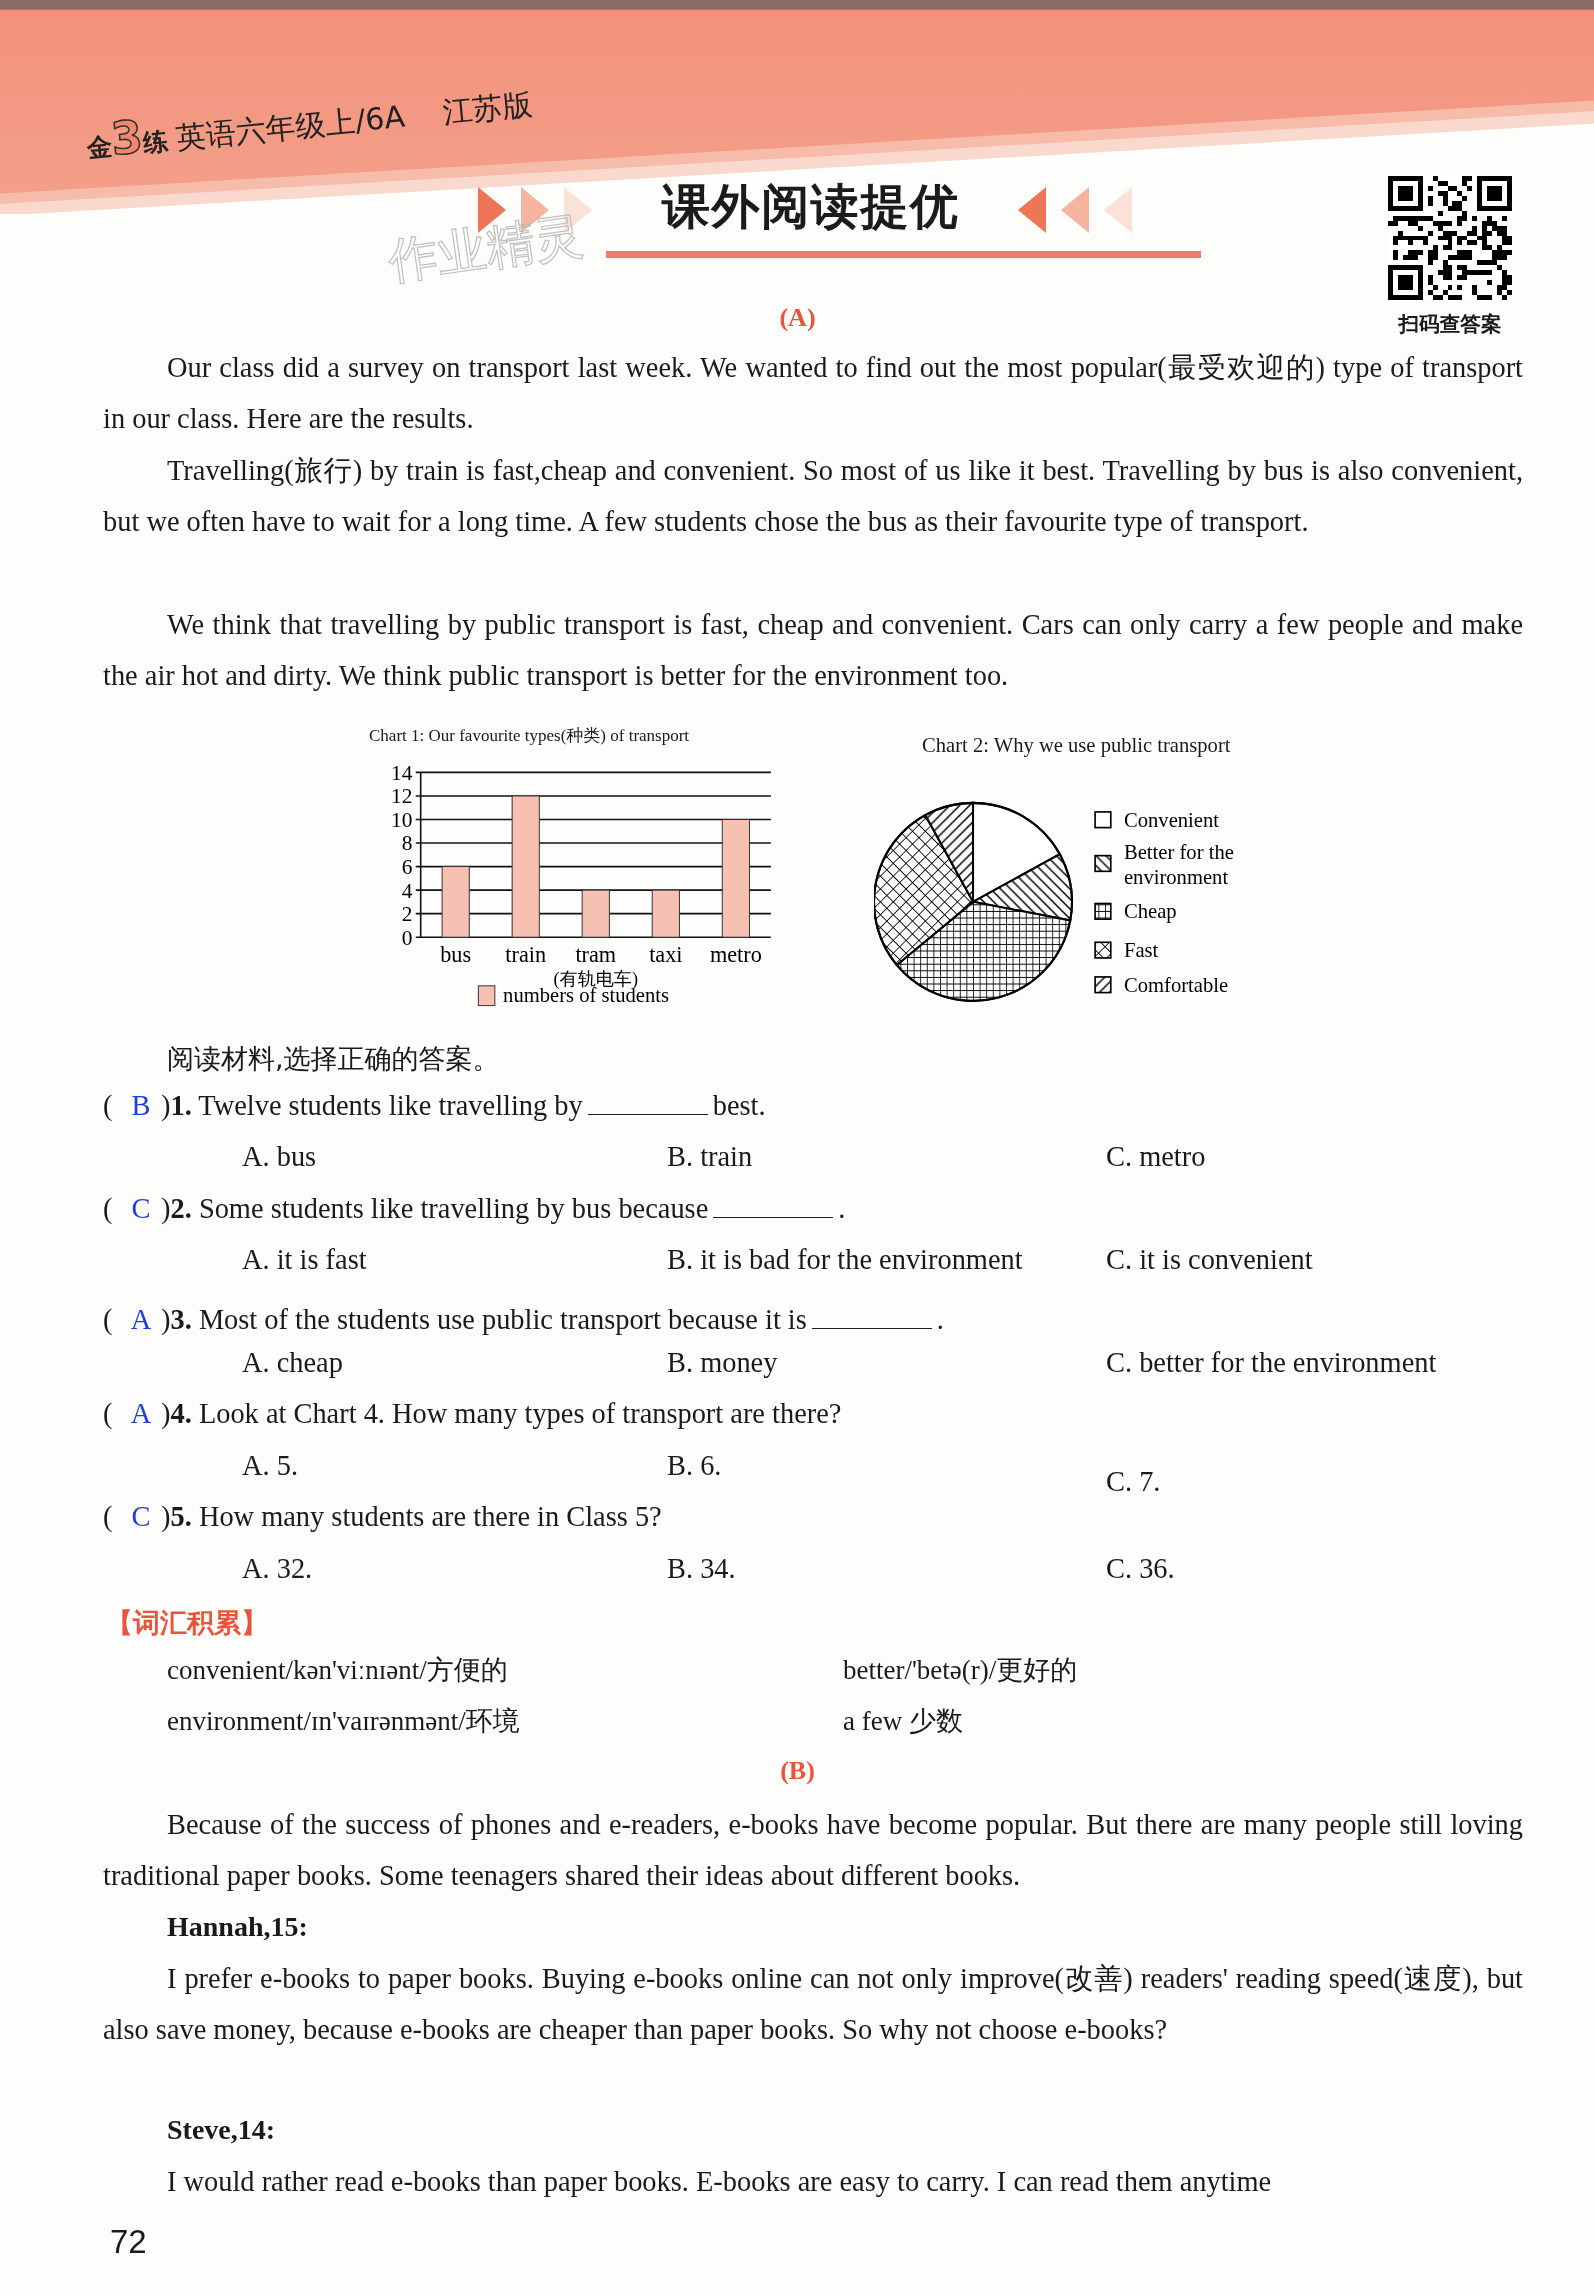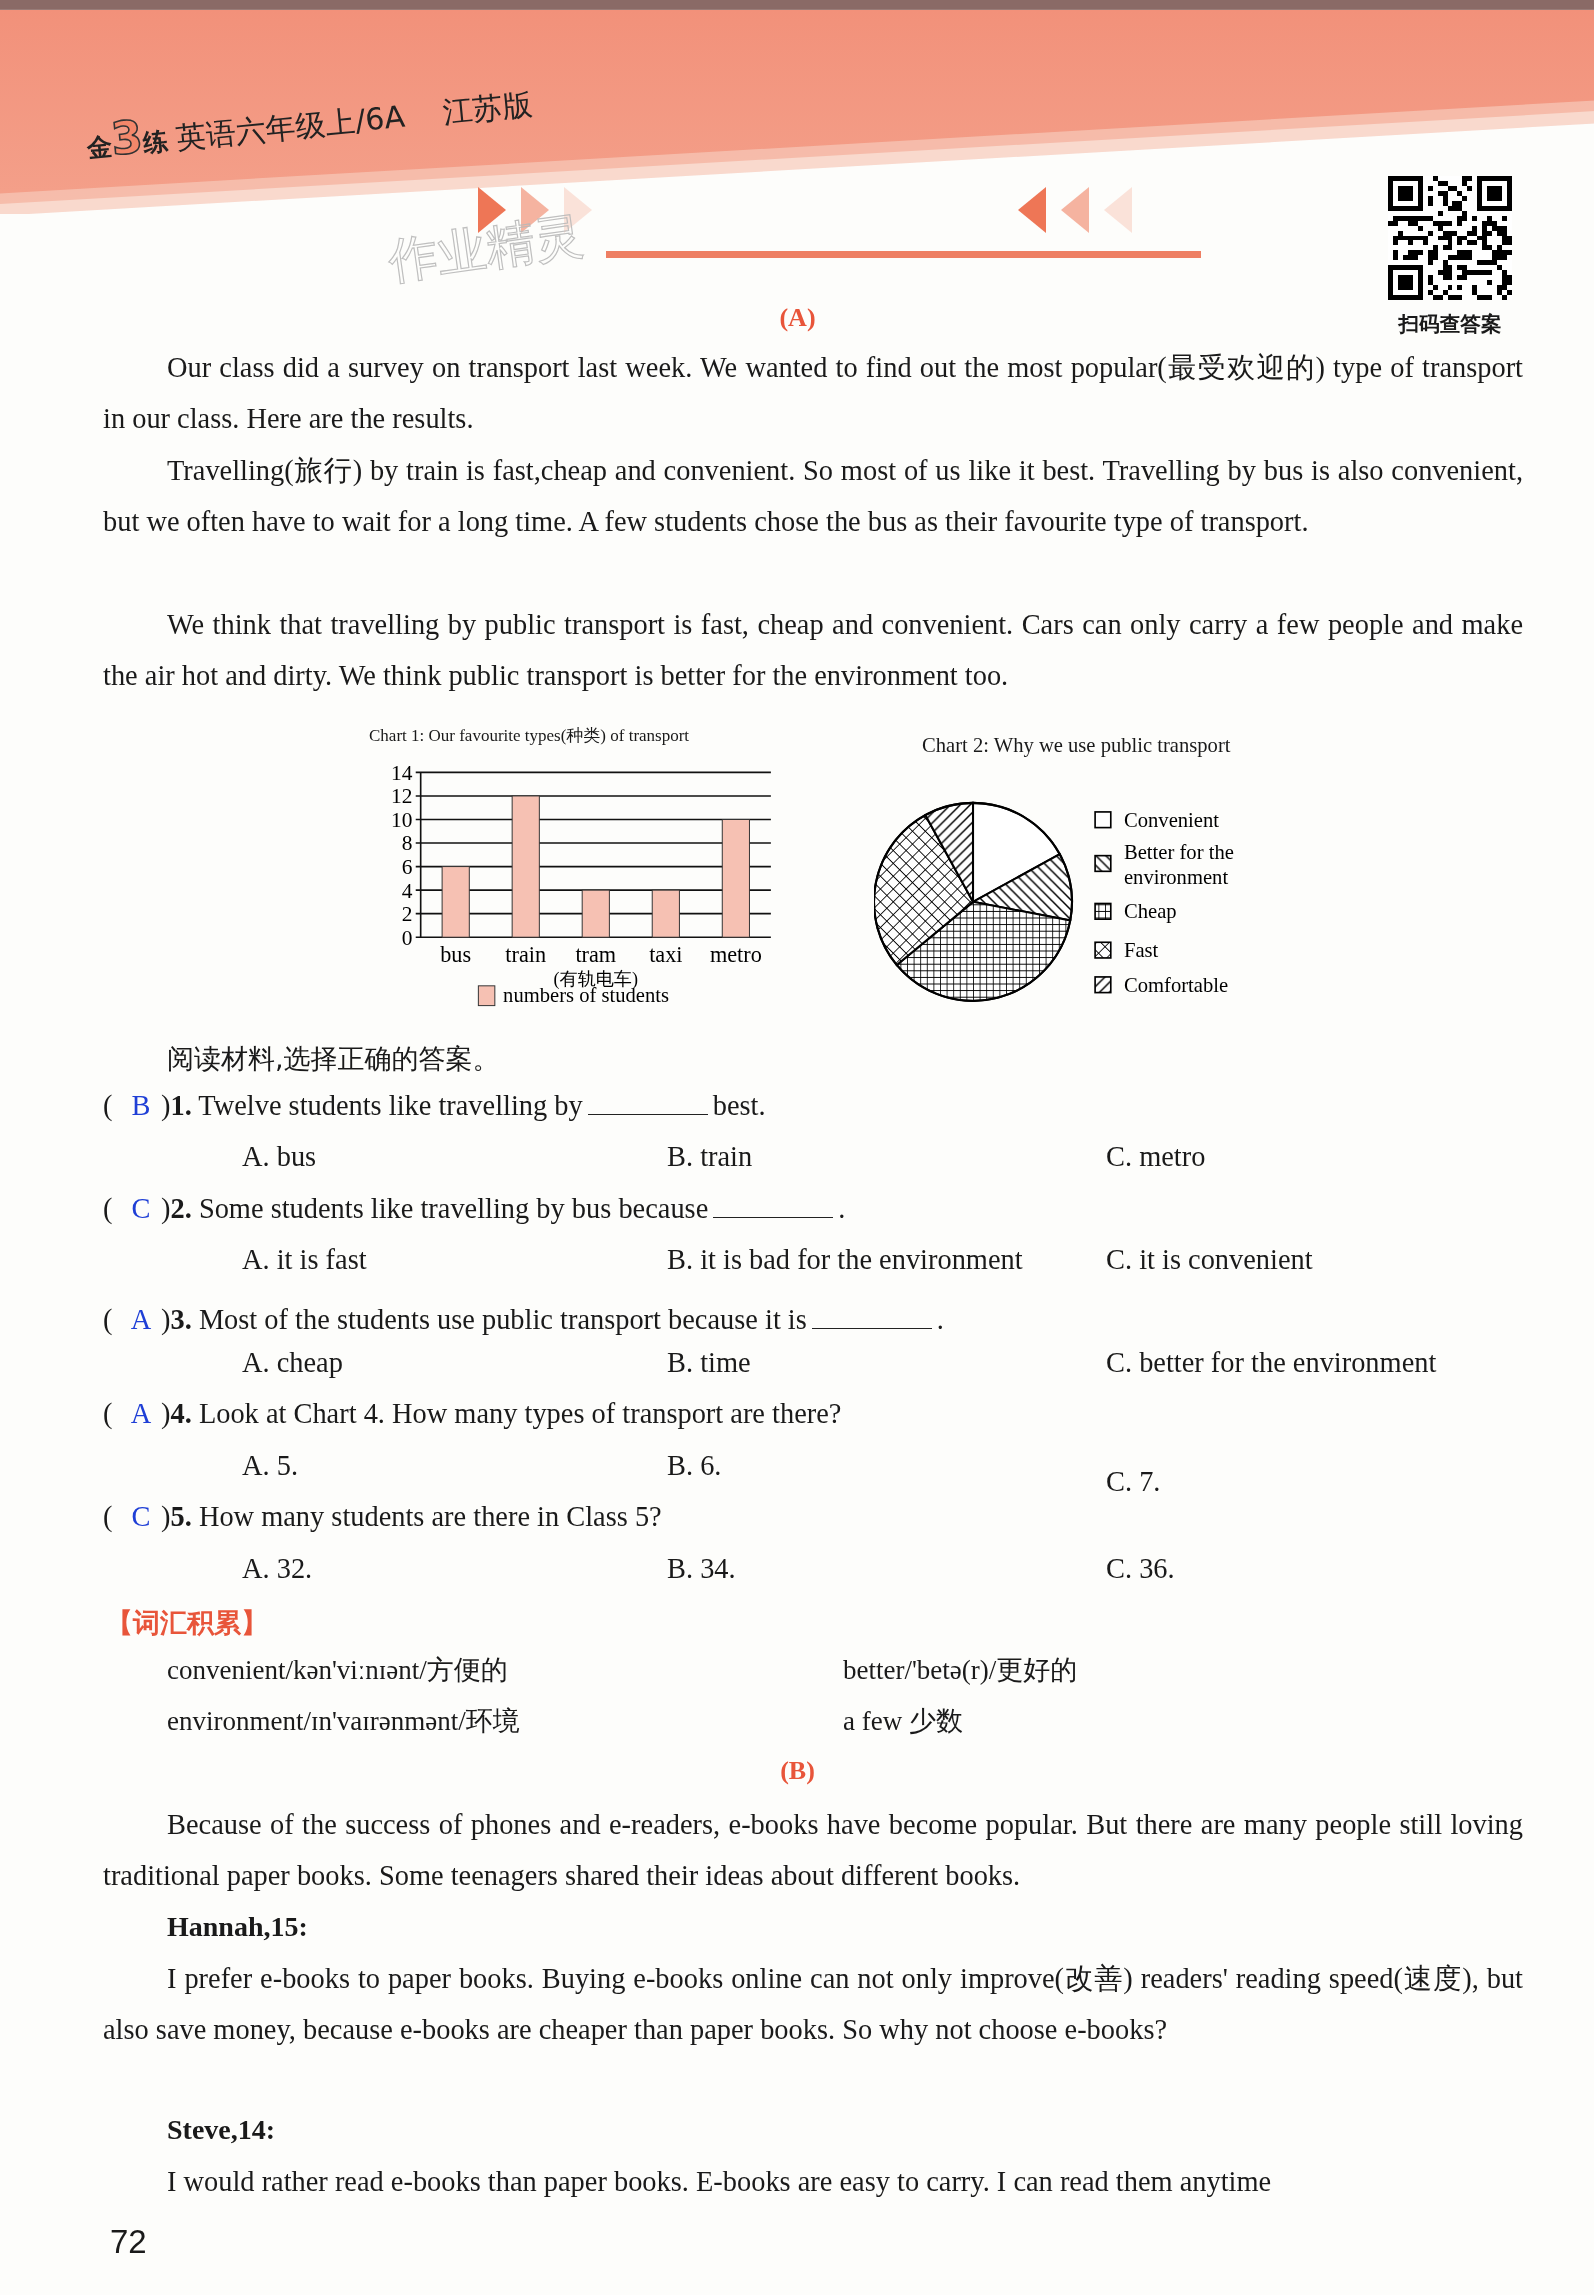--- a/index.html
+++ b/index.html
@@ -63,20 +63,21 @@
   <span>英语六年级上/6A</span>
   <span class="series-edition">江苏版</span>
 </div>
 
 <div class="section-title-wrap">
   <div class="arrows-left">
     <div class="tri-r"></div>
     <div class="tri-r o2"></div>
     <div class="tri-r o3"></div>
   </div>
+  <div class="section-title">课外阅读提优</div>
   <div class="arrows-right">
     <div class="tri-l"></div>
     <div class="tri-l o2"></div>
     <div class="tri-l o3"></div>
   </div>
 </div>
 <div class="title-rule" style="left:606px;top:251px;width:595px;"></div>
 <div class="watermark" style="left:388px;top:216px;">作业精灵</div>
 
 <svg class="qr" viewBox="0 0 25 25" shape-rendering="crispEdges">
@@ -365,21 +366,21 @@
     </div>
     <div class="q" style="top: 1193px;"><span class="paren">(</span><span class="ans">C</span><span>)</span><span class="num">2.</span> <span>Some students like travelling by bus because</span><span class="blank"></span><span>.</span></div>
     <div class="opts" style="top: 1244px;">
       <span class="opt" style="left: 0px;">A.  it is fast</span>
       <span class="opt" style="left: 425px;">B.  it is bad for the environment</span>
       <span class="opt" style="left: 864px;">C.  it is convenient</span>
     </div>
     <div class="q" style="top: 1256px; margin-top: 48px;"><span class="paren">(</span><span class="ans">A</span><span>)</span><span class="num">3.</span> <span>Most of the students use public transport because it is</span><span class="blank"></span><span>.</span></div>
     <div class="opts" style="top: 1347px;">
       <span class="opt" style="left: 0px;">A.  cheap</span>
-      <span class="opt" style="left: 425px;">B.  time</span>
+      <span class="opt" style="left: 425px;">B.  money</span>
       <span class="opt" style="left: 864px;">C.  better for the environment</span>
     </div>
     <div class="q" style="top: 1398px;"><span class="paren">(</span><span class="ans">A</span><span>)</span><span class="num">4.</span> <span>Look at Chart 4.  How many types of transport are there?</span></div>
     <div class="opts" style="top: 1450px;">
       <span class="opt" style="left: 0px;">A.  5.</span>
       <span class="opt" style="left: 425px;">B.  6.</span>
       <span class="opt" style="left: 864px; margin-top: 16px;">C.  7.</span>
     </div>
     <div class="q" style="top: 1501px;"><span class="paren">(</span><span class="ans">C</span><span>)</span><span class="num">5.</span> <span>How many students are there in Class 5?</span></div>
     <div class="opts" style="top: 1553px;">

